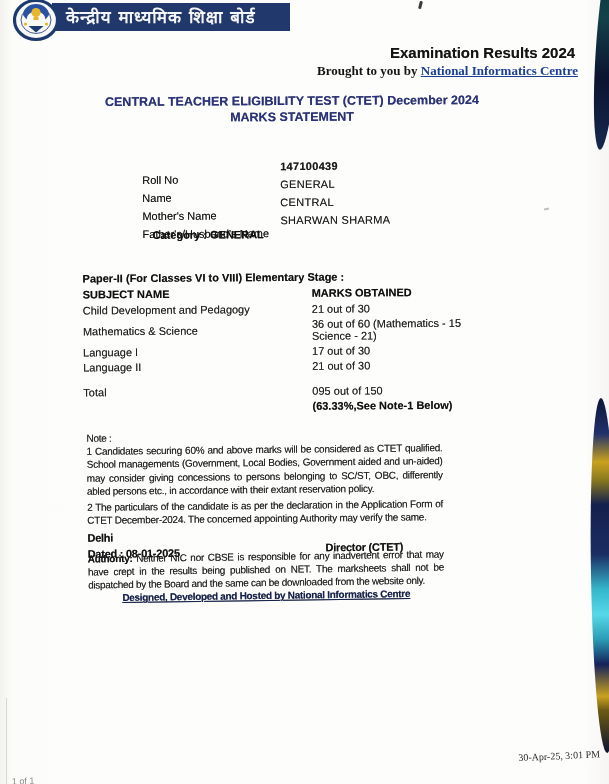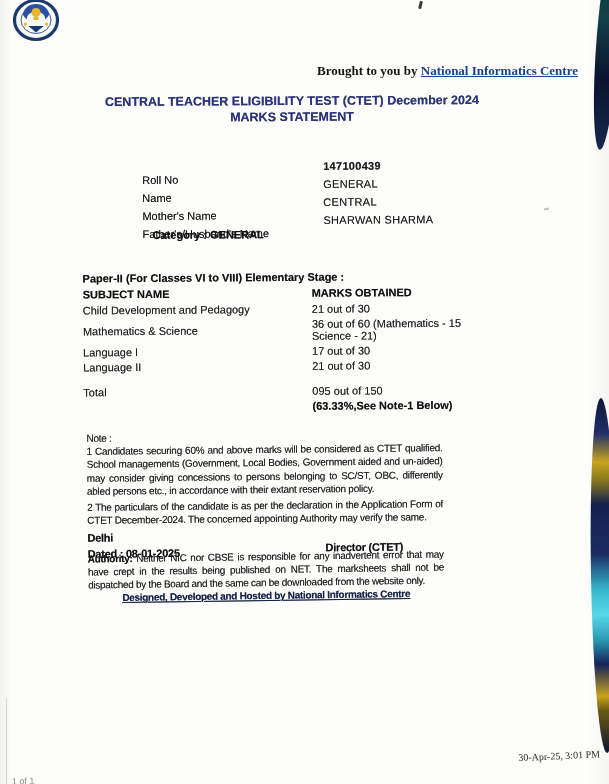--- a/index.html
+++ b/index.html
@@ -21,21 +21,21 @@
     font-family:"Liberation Serif",serif;font-size:13px;font-weight:bold;color:#141414;white-space:nowrap;}
   .nic-link{color:#1c3f94;text-decoration:underline;cursor:pointer;}
   
   .doc-title{position:absolute;left:0;top:94px;width:584px;text-align:center;
     color:#28327e;font-weight:bold;font-size:12.5px;line-height:15px;transform:rotate(-0.3deg);}
   .doc-title .t2{margin-top:1px;}
   
   .candidate{position:absolute;left:142px;top:146px;width:330px;font-size:11px;transform:rotate(-0.35deg);}
   .field-row{position:absolute;left:0;display:flex;width:330px;}
   .field-label{flex:0 0 138px;font-weight:normal;color:#111;line-height:13px;margin-top:27px;}
-  .field-value{align-self:center;color:#1a1a1a;letter-spacing:0.3px;margin-left:43px;}
+  .field-value{align-self:center;color:#1a1a1a;letter-spacing:0.3px;}
   .roll-value{font-weight:bold;}
   .category-line{position:absolute;left:0;top:82px;font-weight:bold;color:#111;margin-left:10px;}
   
   .marks{position:absolute;left:83px;top:271px;width:410px;font-size:11px;transform:rotate(-0.4deg);}
   .paper-heading{font-weight:bold;color:#111;margin-bottom:4px;}
   .m-row{display:flex;margin-bottom:3px;}
   .m-sub{flex:0 0 229px;}
   .m-val{flex:1;}
   .m-head{font-weight:bold;color:#111;margin-bottom:4px;}
   .m-center{align-items:center;}
@@ -83,20 +83,24 @@
       <ellipse cx="23" cy="20" rx="21.5" ry="19.5" fill="#f8f8f5" stroke="#1d3a6e" stroke-width="3.2"></ellipse>
       <ellipse cx="23" cy="20" rx="15" ry="13.5" fill="none" stroke="#2a4a86" stroke-width="0.9"></ellipse>
       <path d="M10,15 A13,11 0 0 1 36,15 L32.5,19.5 A9.5,8 0 0 0 13.5,19.5 Z" fill="#2a52a0"></path>
       <circle cx="23" cy="12.5" r="4.6" fill="#e8b62a"></circle>
       <rect x="20.5" y="17" width="5" height="3" fill="#e8b62a"></rect>
       <path d="M15.5,26 h15 l-7.5,6.5 Z" fill="#1d3a6e"></path>
       <circle cx="12.5" cy="24" r="1.6" fill="#e8b62a"></circle>
       <circle cx="33.5" cy="24" r="1.6" fill="#e8b62a"></circle>
     </svg>
   </div>
+  <div class="band band-hindi scan">
+    <span>केन्द्रीय माध्यमिक शिक्षा बोर्ड</span>
+  </div>
+  <div class="exam-results scan">Examination Results 2024</div>
   <div class="brought">
     <span>Brought to you by </span><span class="nic-link">National Informatics Centre</span>
   </div>
 
   <div class="doc-title scan">
     <div class="t1">CENTRAL TEACHER ELIGIBILITY TEST (CTET) December 2024</div>
     <div class="t2">MARKS STATEMENT</div>
   </div>
 
   <div class="candidate scan">

